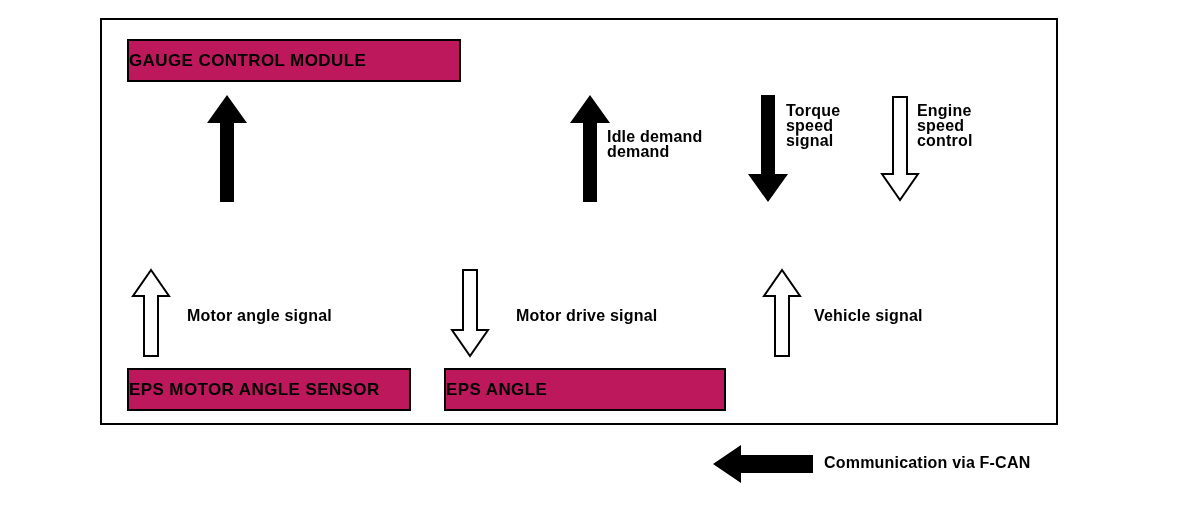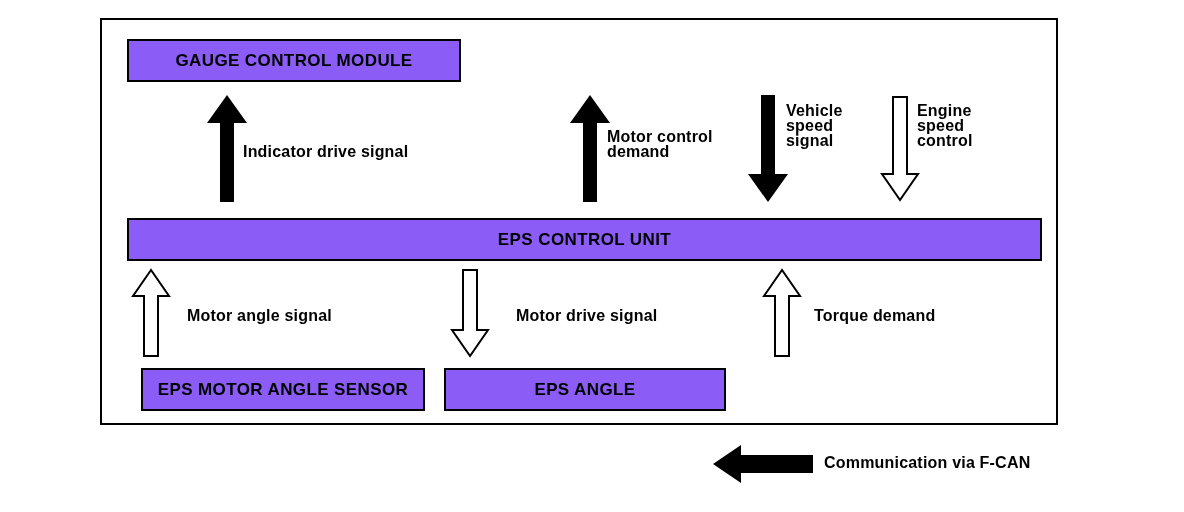--- a/index.html
+++ b/index.html
@@ -17,24 +17,23 @@
     overflow: hidden;
   }
   .frame {
     position: absolute;
     border: 2px solid #000000;
     background: transparent;
   }
   .box {
     position: absolute;
     border: 2px solid #000000;
-    background: #8b5cf6;
+    background: #be185d;
     display: flex;
     align-items: center;
-    justify-content: center;
     font-weight: bold;
     font-size: 17px;
     letter-spacing: 0.4px;
     white-space: nowrap;
   }
   .lbl {
     position: absolute;
     font-weight: bold;
     font-size: 16px;
     line-height: 15px;
@@ -51,25 +50,22 @@
 
 <div class="canvas">
 
   <div class="frame" style="left:100px; top:18px; width:954px; height:403px"></div>
 
   <div class="box" style="left:127px; top:39px; width:330px; height:39px">
     <span>GAUGE CONTROL MODULE</span>
   </div>
 
 
-  <div class="box" style="left:127px; top:218px; width:911px; height:39px">
-    <span>EPS CONTROL UNIT</span>
-  </div>
 
-  <div class="box" style="left:141px; top:368px; width:280px; height:39px">
+  <div class="box" style="left:127px; top:368px; width:280px; height:39px">
     <span>EPS MOTOR ANGLE SENSOR</span>
   </div>
 
   <div class="box" style="left:444px; top:368px; width:278px; height:39px">
     <span>EPS ANGLE</span>
   </div>
 
 
   <svg class="arrow" style="left:205px; top:95px" width="44" height="108" viewBox="0 0 44 108">
     <polygon points="22,0 2,28 15,28 15,107 29,107 29,28 42,28" fill="#000000"></polygon>
@@ -92,38 +88,37 @@
   </svg>
 
   <svg class="arrow" style="left:448px; top:268px" width="44" height="90" viewBox="0 0 44 90">
     <polygon points="22,88 4,62 15,62 15,2 29,2 29,62 40,62" fill="#ffffff" stroke="#000000" stroke-width="2" stroke-linejoin="miter"></polygon>
   </svg>
 
   <svg class="arrow" style="left:760px; top:268px" width="44" height="90" viewBox="0 0 44 90">
     <polygon points="22,2 4,28 15,28 15,88 29,88 29,28 40,28" fill="#ffffff" stroke="#000000" stroke-width="2" stroke-linejoin="miter"></polygon>
   </svg>
 
-  <div class="lbl" style="left:243px; top:144px">Indicator drive signal</div>
 
-  <div class="lbl" style="left:607px; top:129px">Motor control
+  <div class="lbl" style="left:607px; top:129px">Idle demand
 demand</div>
 
-  <div class="lbl" style="left:786px; top:103px">Vehicle
+  <div class="lbl" style="left:786px; top:103px">Torque
 speed
 signal</div>
 
   <div class="lbl" style="left:917px; top:103px">Engine
 speed
 control</div>
 
   <div class="lbl" style="left:187px; top:308px">Motor angle signal</div>
 
   <div class="lbl" style="left:516px; top:308px">Motor drive signal</div>
 
-  <div class="lbl" style="left:814px; top:308px">Torque demand</div>
+  <div class="lbl" style="left:814px; top:308px">Vehicle signal</div>
 
   <svg class="arrow" style="left:713px; top:445px" width="100" height="38" viewBox="0 0 100 38">
     <polygon points="0,19 28,0 28,10 100,10 100,28 28,28 28,38" fill="#000000"></polygon>
   </svg>
 
   <div class="lbl" style="left:824px; top:455px">Communication via F-CAN</div>
 
 </div>
 
 </body></html>

